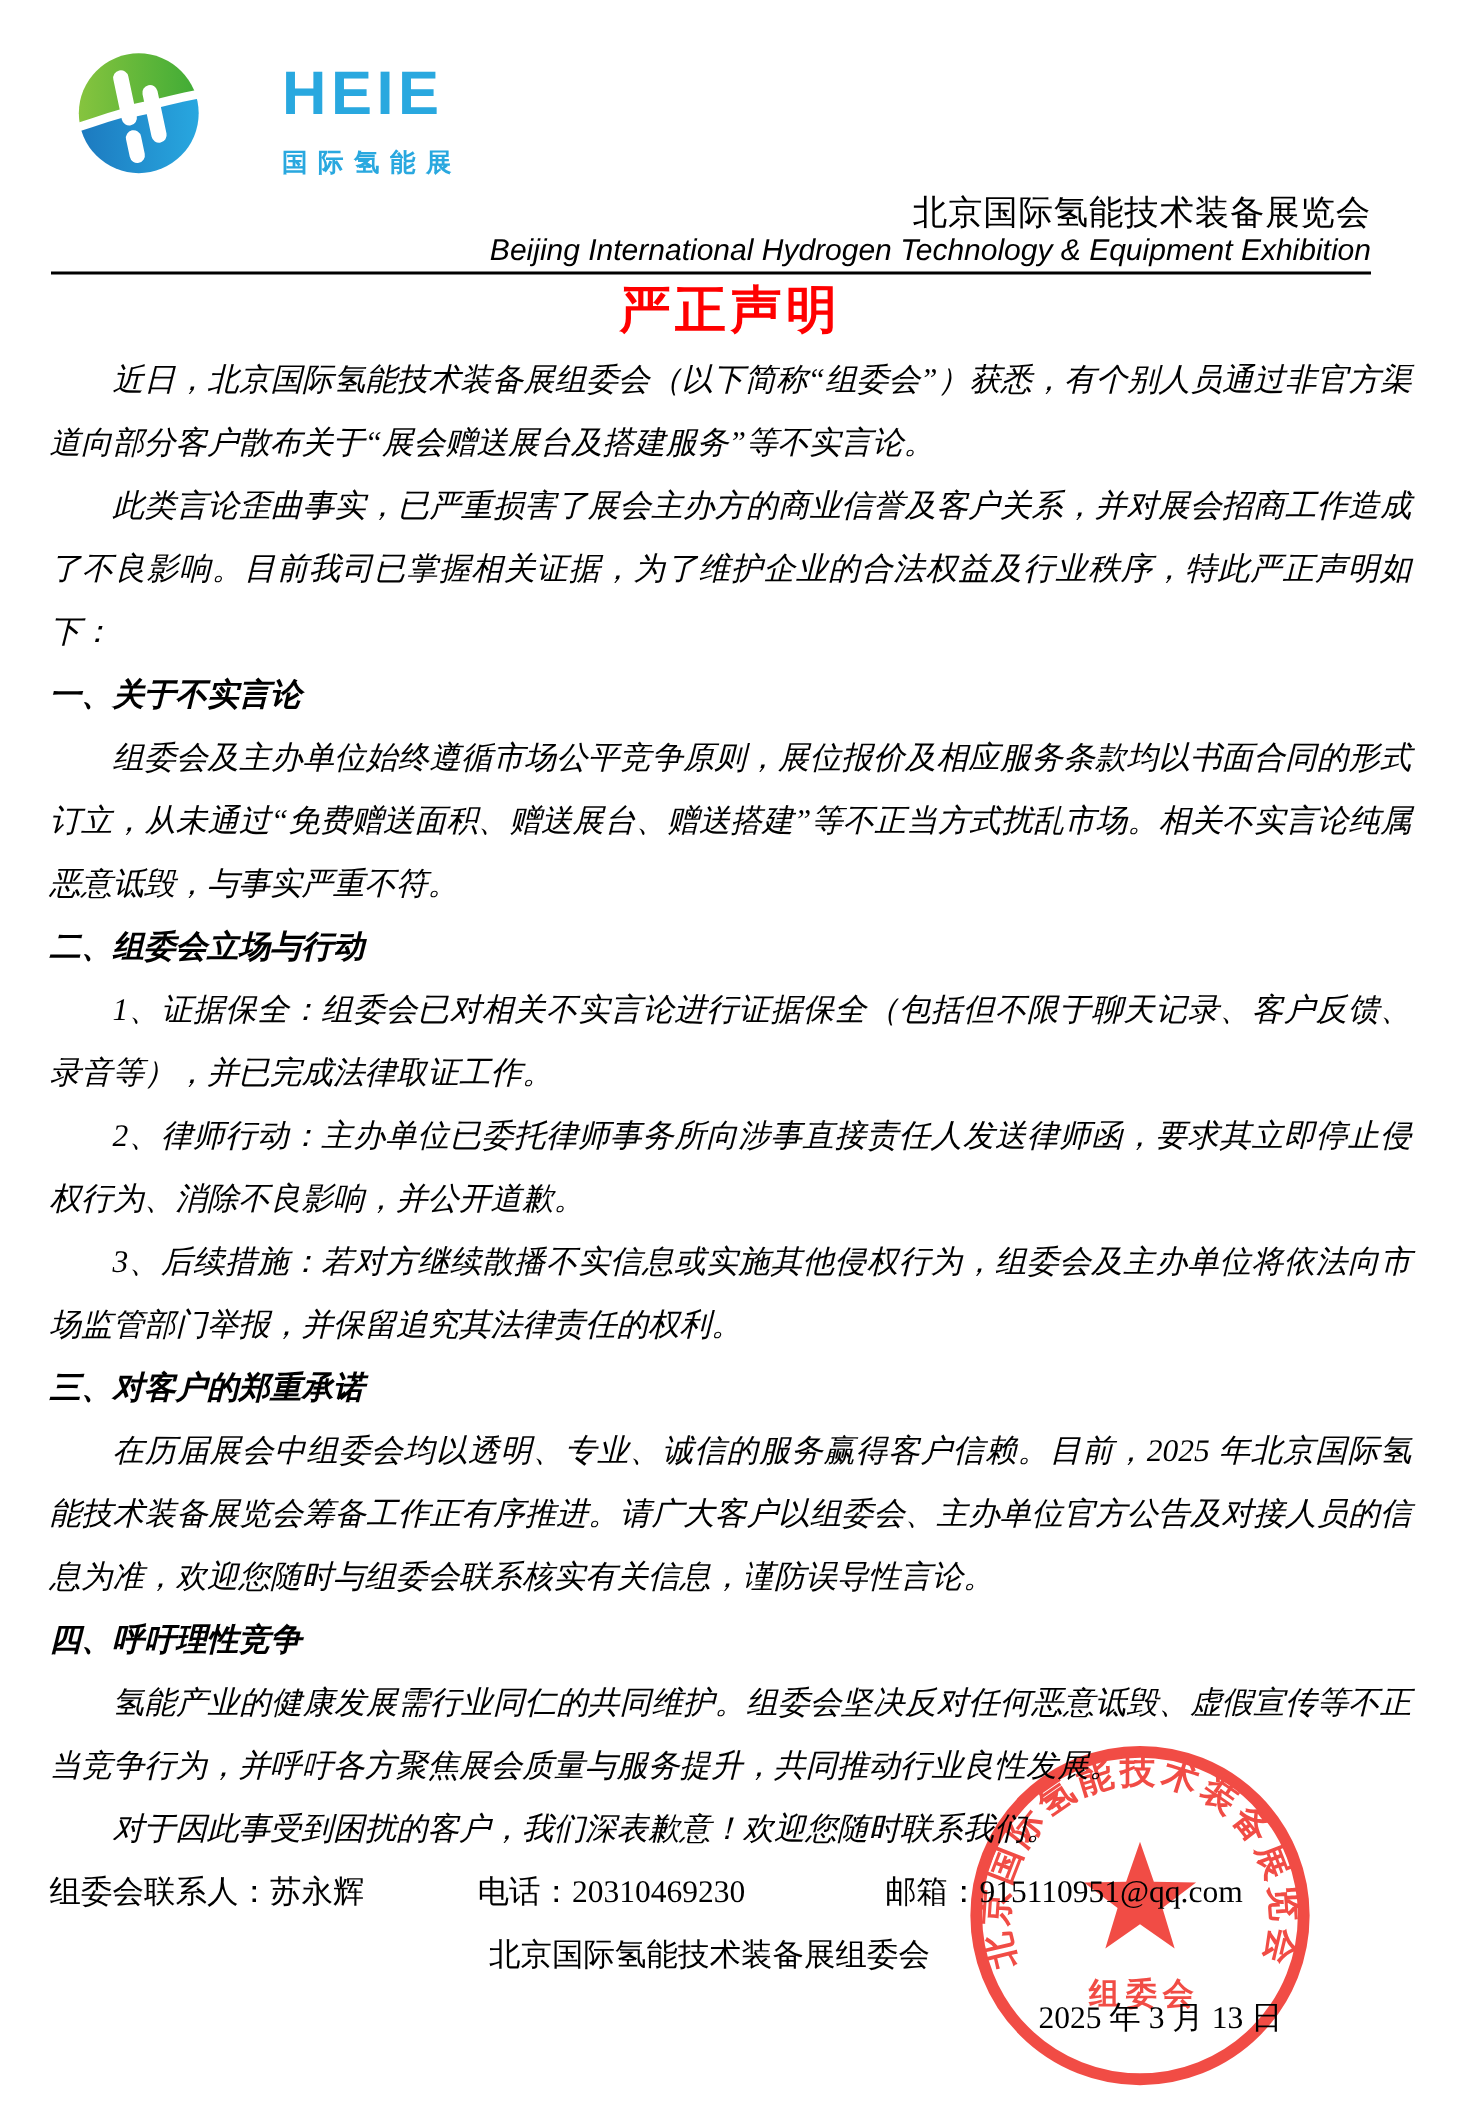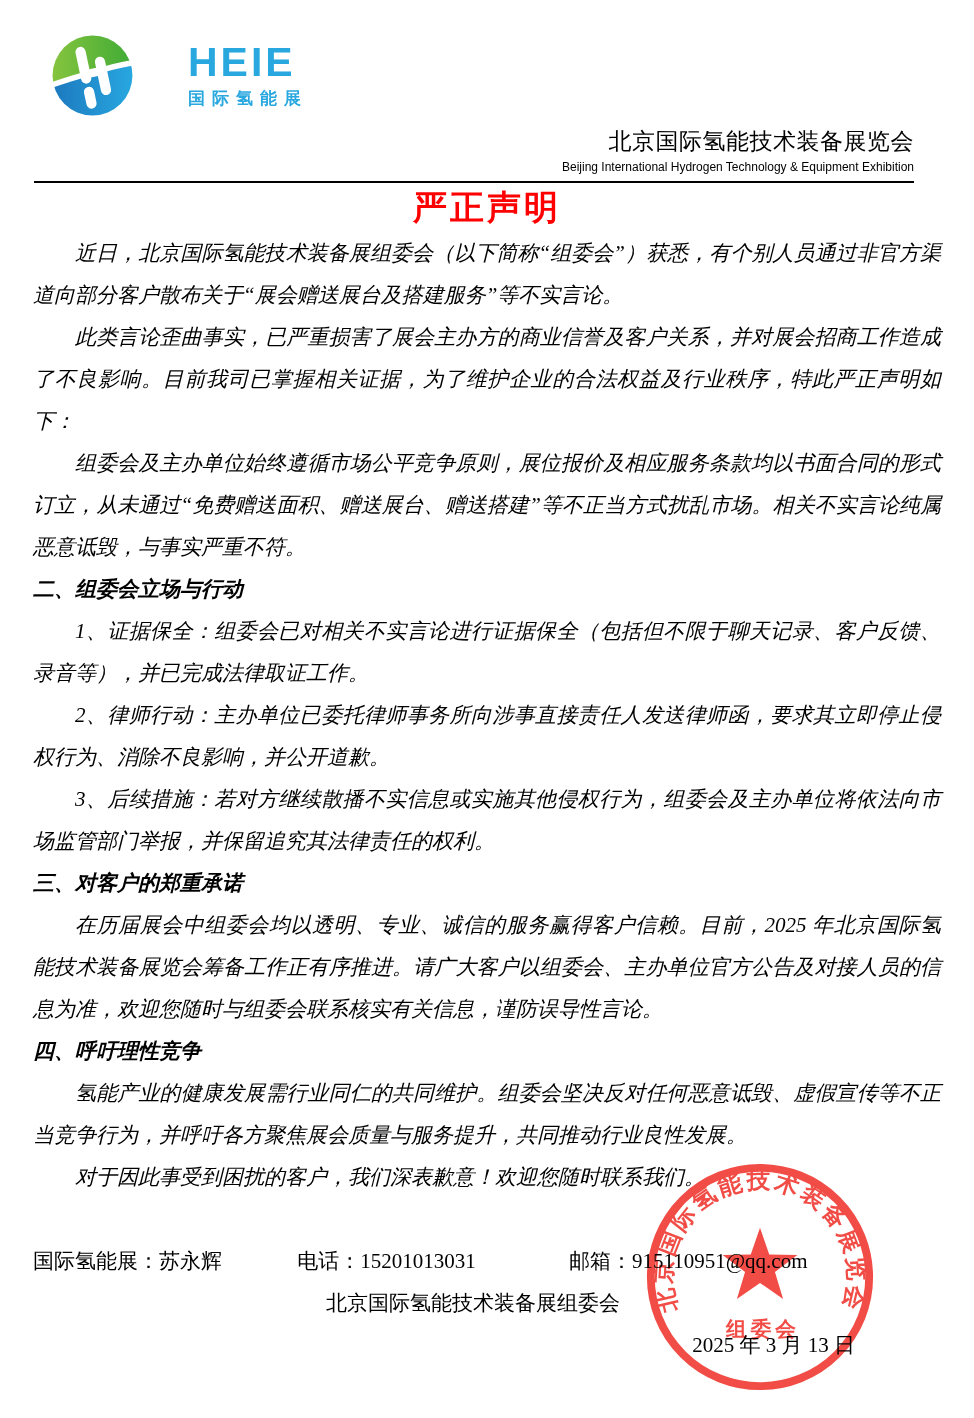--- a/index.html
+++ b/index.html
@@ -9,25 +9,25 @@
     background:#ffffff;
     font-family:"Liberation Serif","DejaVu Serif",serif;
     color:#000;
     overflow:hidden;
   }
   
   .logo{position:absolute;left:50px;top:33px;display:flex;align-items:flex-start;gap:40px;}
   .logo-mark{width:85px;height:85px;display:block;}
   .logo-textcol{margin-left:13px;padding-top:10px;font-family:"Liberation Sans","DejaVu Sans",sans-serif;}
   .logo-heie{font-size:41px;line-height:38px;font-weight:bold;color:#29a8df;letter-spacing:3px;}
-  .logo-sub{margin-top:6px;font-size:17px;font-weight:bold;color:#29a8df;letter-spacing:7px;}
+  .logo-sub{margin-top:16px;font-size:17px;font-weight:bold;color:#29a8df;letter-spacing:7px;}
   
   .header-text{position:absolute;right:60px;top:127px;text-align:right;}
   .header-cn{font-size:23px;line-height:30px;letter-spacing:0.5px;}
-  .header-en{font-family:"Liberation Sans","DejaVu Sans",sans-serif;font-size:12px;line-height:20px;}
+  .header-en{font-family:"Liberation Sans","DejaVu Sans",sans-serif;font-size:20px;line-height:20px;font-style:italic;}
   .rule{position:absolute;left:34px;top:181px;width:880px;height:2px;background:#000;}
   
   .doc-title{
     position:absolute;left:0;top:188px;width:974px;
     text-align:center;font-size:34px;line-height:40px;font-weight:bold;
     color:#ff0000;letter-spacing:3px;
   }
   
   .content{
     position:absolute;left:33px;top:232px;width:908px;
@@ -93,35 +93,36 @@
     <div class="header-cn">北京国际氢能技术装备展览会</div>
     <div class="header-en">Beijing International Hydrogen Technology &amp; Equipment Exhibition</div>
   </div>
   <div class="rule"></div>
 
   <div class="doc-title">严正声明</div>
 
   <div class="content" id="content">
       <div class="para">近日，北京国际氢能技术装备展组委会（以下简称“组委会”）获悉，有个别人员通过非官方渠道向部分客户散布关于“展会赠送展台及搭建服务”等不实言论。</div>
       <div class="para">此类言论歪曲事实，已严重损害了展会主办方的商业信誉及客户关系，并对展会招商工作造成了不良影响。目前我司已掌握相关证据，为了维护企业的合法权益及行业秩序，特此严正声明如下：</div>
+      <div class="heading">一、关于不实言论</div>
       <div class="para">组委会及主办单位始终遵循市场公平竞争原则，展位报价及相应服务条款均以书面合同的形式订立，从未通过“免费赠送面积、赠送展台、赠送搭建”等不正当方式扰乱市场。相关不实言论纯属恶意诋毁，与事实严重不符。</div>
       <div class="heading">二、组委会立场与行动</div>
       <div class="para">1、证据保全：组委会已对相关不实言论进行证据保全（包括但不限于聊天记录、客户反馈、录音等），并已完成法律取证工作。</div>
       <div class="para">2、律师行动：主办单位已委托律师事务所向涉事直接责任人发送律师函，要求其立即停止侵权行为、消除不良影响，并公开道歉。</div>
       <div class="para">3、后续措施：若对方继续散播不实信息或实施其他侵权行为，组委会及主办单位将依法向市场监管部门举报，并保留追究其法律责任的权利。</div>
       <div class="heading">三、对客户的郑重承诺</div>
       <div class="para">在历届展会中组委会均以透明、专业、诚信的服务赢得客户信赖。目前，2025 年北京国际氢能技术装备展览会筹备工作正有序推进。请广大客户以组委会、主办单位官方公告及对接人员的信息为准，欢迎您随时与组委会联系核实有关信息，谨防误导性言论。</div>
       <div class="heading">四、呼吁理性竞争</div>
       <div class="para">氢能产业的健康发展需行业同仁的共同维护。组委会坚决反对任何恶意诋毁、虚假宣传等不正当竞争行为，并呼吁各方聚焦展会质量与服务提升，共同推动行业良性发展。</div>
       <div class="para">对于因此事受到困扰的客户，我们深表歉意！欢迎您随时联系我们。</div>
     </div>
 
   <div class="footer-contact">
-    <span>国际氢能展：苏永辉</span>
-    <span class="phone-pair">电话：15201013031</span>
+    <span>组委会联系人：苏永辉</span>
+    <span class="phone-pair">电话：20310469230</span>
     <span class="email-pair">邮箱：915110951@qq.com</span>
   </div>
   <div class="footer-sign">
     <span class="inner">北京国际氢能技术装备展组委会</span>
   </div>
   <div class="footer-date">
     <span class="inner">2025 年 3 月 13 日</span>
   </div>
 
   <svg class="stamp" viewBox="0 0 240 240">

